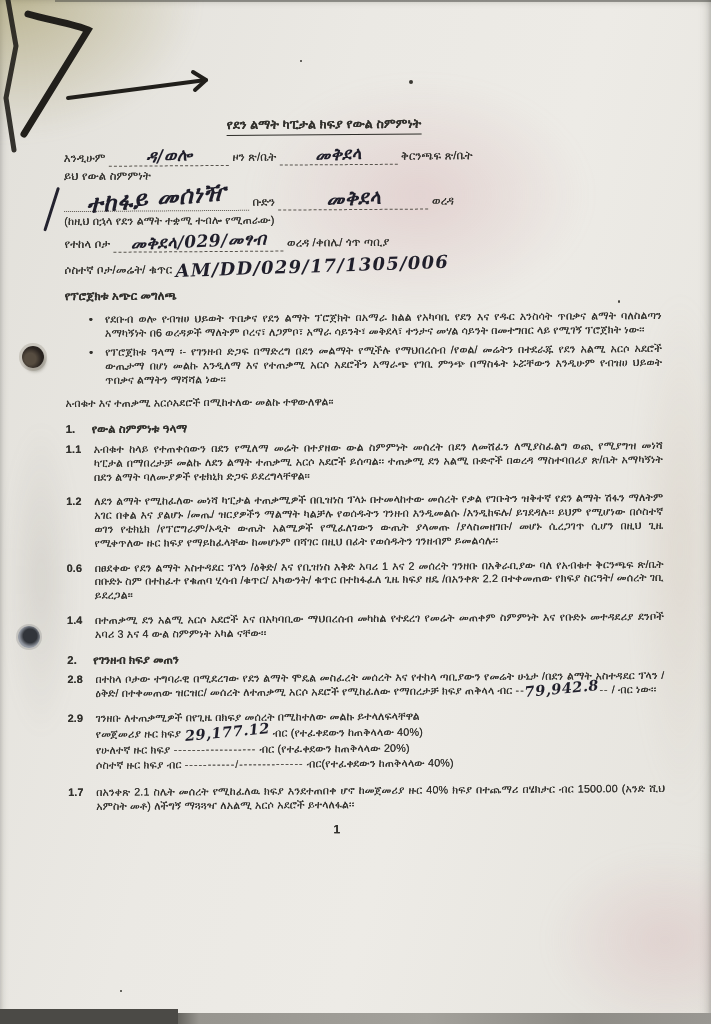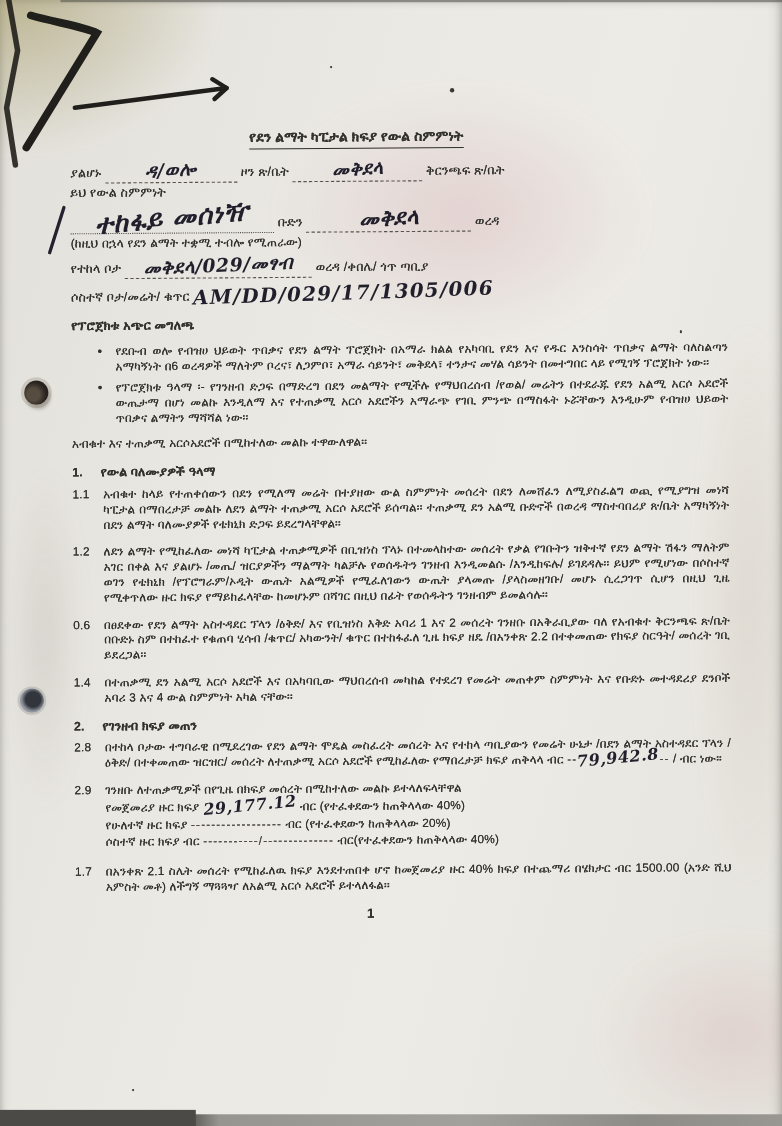--- a/index.html
+++ b/index.html
@@ -64,21 +64,21 @@
     background:#23222e;transform:rotate(18deg);border-radius:2px;}
   .note{font-size:11px;margin:1px 0 8px 0;}
   .summary-heading{font-weight:bold;font-size:11.5px;margin:12px 0 10px 0;}
   .bullets{margin:0 0 10px 24px;padding:0;list-style:none;}
   .bullets li{position:relative;padding-left:16px;margin-bottom:5px;text-align:justify;}
   .bullets li::before{content:"•";position:absolute;left:0;top:0;font-weight:bold;}
   .closing{margin:10px 0 12px 0;}
   .sec-heading{display:flex;font-weight:bold;font-size:11.3px;margin:12px 0 6px 0;}
   .sec-heading .num{width:26px;flex-shrink:0;}
   .clause{display:flex;margin:0 0 11px 0;}
-  .clause .num{width:28px;flex-shrink:0;font-weight:normal;}
+  .clause .num{width:28px;flex-shrink:0;font-weight:bold;}
   .clause .txt{flex:1;text-align:justify;}
   .rounds{margin-top:2px;}
   .round{margin:2px 0;}
   .dashes{letter-spacing:1px;color:#514d46;}
   .page-number{text-align:center;font-weight:bold;font-size:12px;margin-top:4px;
     transform:translateX(-30px);}
 </style>
 </head>
 <body>
 
@@ -104,21 +104,21 @@
   <div class="speck" style="left:409px;top:80px;width:4px;height:4px;"></div>
   <div class="speck" style="left:300px;top:60px;width:2px;height:2px;"></div>
   <div class="speck" style="left:618px;top:300px;width:2px;height:3px;"></div>
   <div class="speck" style="left:120px;top:990px;width:2px;height:2px;"></div>
 
   <div class="doc">
 
     <div class="title">የደን ልማት ካፒታል ክፍያ የውል ስምምነት</div>
 
     <div class="form-line">
-      <span>ያልሆኑ</span>
+      <span>እንዲሁም</span>
       <span class="fill" style="min-width:120px;">
         <span class="hw hw-md">ዳ/ወሎ</span>
       </span>
       <span>ዞን ጽ/ቤት</span>
       <span class="fill" style="min-width:118px;">
         <span class="hw hw-md">መቅደላ</span>
       </span>
       <span>ቅርንጫፍ ጽ/ቤት</span>
     </div>
 
@@ -157,21 +157,21 @@
 
     <ul class="bullets">
       <li>የደቡብ ወሎ የብዝሀ ህይወት ጥበቃና የደን ልማት ፕሮጀክት በአማራ ክልል የአካባቢ የደን እና የዱር እንስሳት ጥበቃና ልማት ባለስልጣን አማካኝነት በ6 ወረዳዎች ማለትም ቦረና፣ ለጋምቦ፣ አማራ ሳይንት፣ መቅደላ፣ ተንታና መሃል ሳይንት በመተግበር ላይ የሚገኝ ፕሮጀክት ነው፡፡</li>
       <li>የፕሮጀክቱ ዓላማ ፡- የገንዘብ ድጋፍ በማድረግ በደን መልማት የሚችሉ የማህበረሰብ /የወል/ መሬትን በተደራጁ የደን አልሚ አርሶ አደሮች ውጤታማ በሆነ መልኩ እንዲለማ እና የተጠቃሚ አርሶ አደሮችን አማራጭ የገቢ ምንጭ በማስፋት ኑሯቸውን እንዲሁም የብዝሀ ህይወት ጥበቃና ልማትን ማሻሻል ነው፡፡</li>
     </ul>
 
     <div class="closing">አብቁተ እና ተጠቃሚ አርሶአደሮች በሚከተለው መልኩ ተዋውለዋል፡፡</div>
 
     <div class="sec-heading">
       <span class="num">1.</span>
-      <span>የውል ባለሙያዎች ዓላማ</span>
+      <span>የውል ስምምነቱ ዓላማ</span>
     </div>
 
     <div class="clause">
       <span class="num">1.1</span>
       <span class="txt">አብቁተ ከላይ የተጠቀሰውን በደን የሚለማ መሬት በተያዘው ውል ስምምነት መሰረት በደን ለመሸፈን ለሚያስፈልግ ወጪ የሚያግዝ መነሻ ካፒታል በማበረታቻ መልኩ ለደን ልማት ተጠቃሚ አርሶ አደሮች ይሰጣል፡፡ ተጠቃሚ ደን አልሚ ቡድኖች በወረዳ ማስተባበሪያ ጽ/ቤት አማካኝነት በደን ልማት ባለሙያዎች የቴክኒክ ድጋፍ ይደረግላቸዋል፡፡</span>
     </div>
     <div class="clause">
       <span class="num">1.2</span>
       <span class="txt">ለደን ልማት የሚከፈለው መነሻ ካፒታል ተጠቃሚዎች በቢዝነስ ፕላኑ በተመላከተው መሰረት የቃል የገቡትን ዝቅተኛ የደን ልማት ሽፋን ማለትም አገር በቀል እና ያልሆኑ /መጤ/ ዝርያዎችን ማልማት ካልቻሉ የወሰዱትን ገንዘብ እንዲመልሱ /እንዲከፍሉ/ ይገደዳሉ፡፡ ይህም የሚሆነው በሶስተኛ ወገን የቴክኒክ /የፕሮግራም/ኦዲት ውጤት አልሚዎች የሚፈለገውን ውጤት ያላመጡ /ያላስመዘገቡ/ መሆኑ ሲረጋገጥ ሲሆን በዚህ ጊዜ የሚቀጥለው ዙር ክፍያ የማይከፈላቸው ከመሆኑም በሻገር በዚህ በፊት የወሰዱትን ገንዘብም ይመልሳሉ፡፡</span>
     </div>

